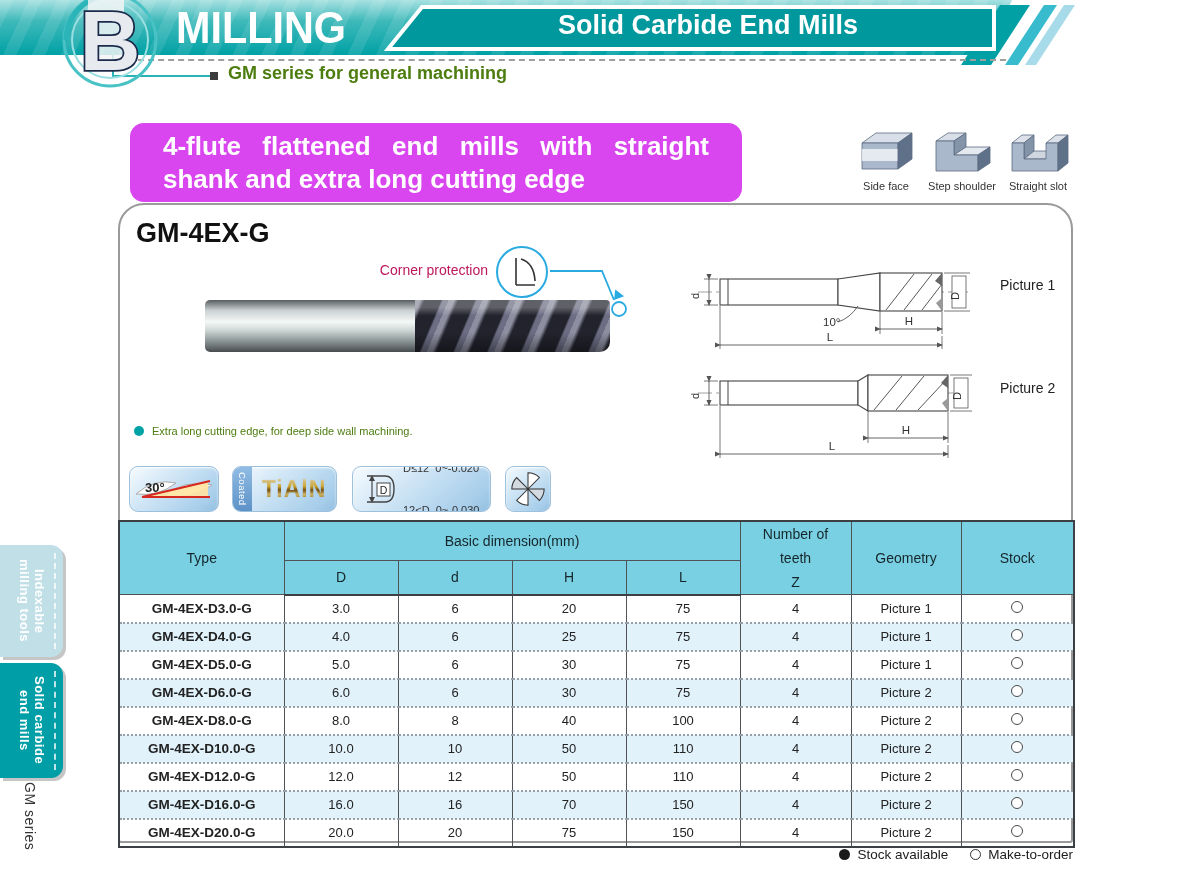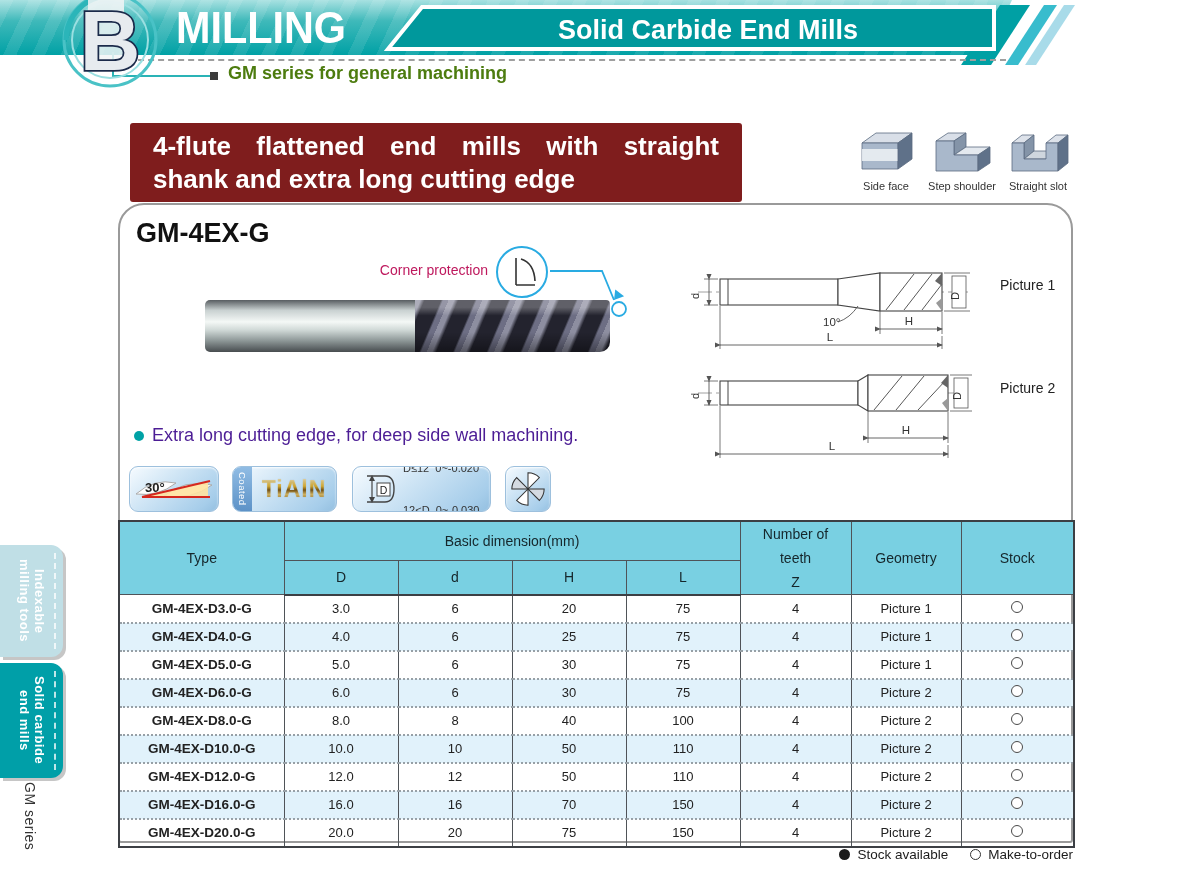--- a/index.html
+++ b/index.html
@@ -17,31 +17,31 @@
   .s1 { left:1000px; width:30px; background:#00a0a4; }
   .s2 { left:1044px; width:13px; background:#38bccd; }
   .s3 { left:1064px; width:11px; background:#a8dbe9; }
   .dashed-rule { position:absolute; left:118px; top:59px; width:888px; border-top:2px dashed #9f9f9f; }
 
   .b-badge { position:absolute; left:48px; top:-12px; width:134px; height:110px; z-index:3; }
   .milling-title { position:absolute; left:176px; top:0; height:55px; display:flex; align-items:center;
     font-size:44px; font-weight:bold; color:#fff; letter-spacing:0px; transform:scaleX(.94); transform-origin:left; z-index:2; }
 
   .carbide-wrap { position:absolute; left:382px; top:5px; width:614px; height:46px; z-index:2; }
-  .carbide-label { position:absolute; left:46px; top:0; width:560px; height:50px; display:flex; align-items:center;
+  .carbide-label { position:absolute; left:46px; top:0; width:560px; height:41px; display:flex; align-items:center;
     justify-content:center; color:#fff; font-size:27px; font-weight:bold; }
 
   .connector-v { position:absolute; left:112px; top:52px; width:2px; height:23px; background:#2ab3b6; }
   .connector-h { position:absolute; left:112px; top:75px; width:98px; height:2px; background:#2ab3b6; }
   .connector-dot { position:absolute; left:210px; top:72px; width:8px; height:8px; background:#3c3c3c; }
   .series-subtitle { position:absolute; left:228px; top:63px; font-size:18px; font-weight:bold; color:#4d7c0f; }
 
   
-  .intro-box { position:absolute; left:130px; top:123px; width:612px; height:79px; background:#7f1d1d;
-    border-radius:3px; padding:7px 23px; color:#fff; font-weight:bold; font-size:26px; line-height:33px; }
+  .intro-box { position:absolute; left:130px; top:123px; width:612px; height:79px; background:#d946ef;
+    border-radius:14px; padding:7px 33px; color:#fff; font-weight:bold; font-size:26px; line-height:33px; }
   .intro-box .l1 { text-align:justify; text-align-last:justify; }
 
   
   .apps { position:absolute; left:836px; top:127px; width:240px; display:flex; justify-content:flex-end; }
   .app { width:76px; display:flex; flex-direction:column; align-items:center; }
   .app .lbl { font-size:11px; color:#333; margin-top:1px; white-space:nowrap; }
 
   
   .content-box { position:absolute; left:118px; top:203px; width:955px; height:640px;
     border:2px solid #9a9a9a; border-radius:26px 26px 3px 3px; background:#fff; }
@@ -64,21 +64,21 @@
   .pic { position:absolute; left:690px; width:302px; }
   .pic1 { top:250px; height:102px; }
   .pic2 { top:353px; height:108px; }
   .pic-label { position:absolute; left:1000px; font-size:14px; color:#222; }
   .pic1-label { top:277px; }
   .pic2-label { top:380px; }
 
   
   .feature { position:absolute; left:134px; top:425px; display:flex; align-items:center; }
   .feature .dot { width:10px; height:10px; border-radius:50%; background:#00a2a6; margin-right:8px; }
-  .feature .txt { font-size:18px; color:#4c1d95; }
+  .feature .txt { font-size:11px; color:#4d7c0f; }
 
   
   .badge { position:absolute; top:466px; height:46px; border-radius:9px;
     background:linear-gradient(140deg,#f6fbff 0%,#cfe5f5 40%,#a6cdea 85%,#93bfe0 100%);
     border:1px solid #9dc0dd; box-shadow:inset 0 1px 2px rgba(255,255,255,.9);
     display:flex; align-items:center; overflow:hidden; }
   .badge-helix { left:129px; width:90px; justify-content:center; }
   .badge-coating { left:232px; width:105px; }
   .coated-strip { width:19px; height:100%; background:linear-gradient(180deg,#90bce4,#5d92c7);
     display:flex; align-items:center; justify-content:center; }

